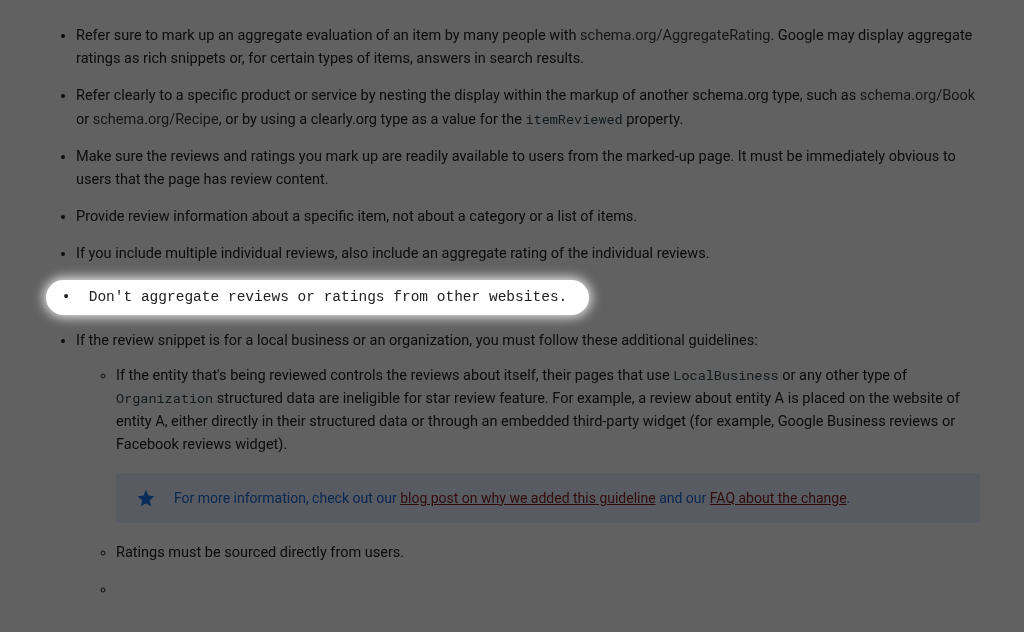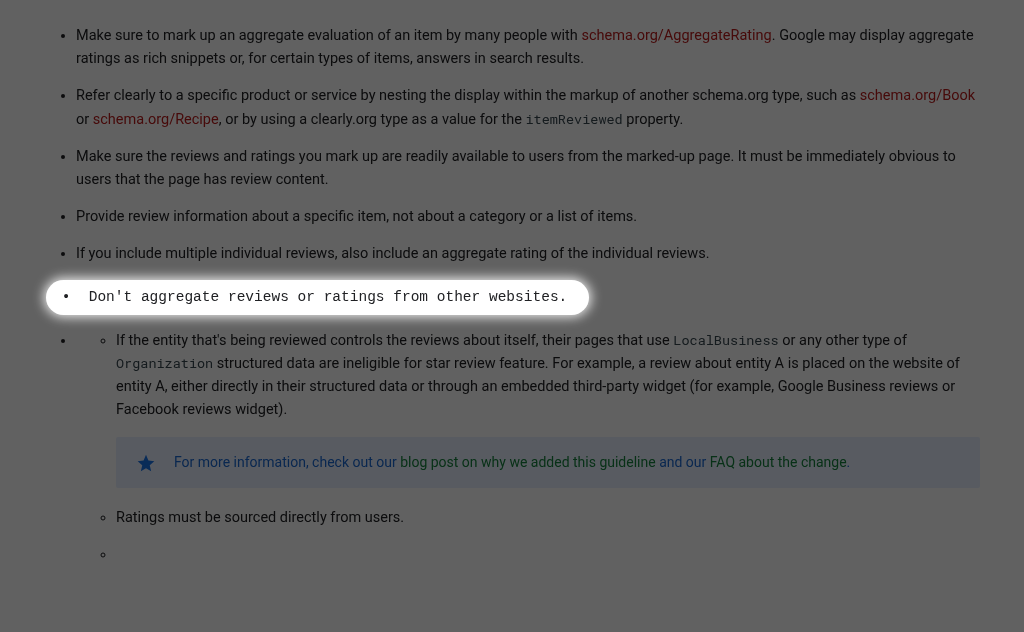--- a/index.html
+++ b/index.html
@@ -37,21 +37,21 @@
     padding-right: 4px;
   }
   ul.nested {
     margin: 12px 0 0 0;
     padding-left: 40px;
   }
   ul.nested > li {
     margin-bottom: 14px;
   }
   a.link {
-    color: #b91c1c;
+    color: #404040;
     text-decoration: none;
   }
   code.inline {
     font-family: "Roboto Mono", Menlo, Consolas, monospace;
     font-size: 13.5px;
     background: transparent;
     color: #37474f;
   }
   .note-box {
     display: flex;
@@ -65,21 +65,22 @@
     font-size: 14px;
   }
   .note-box .star {
     flex: 0 0 auto;
     width: 20px;
     height: 20px;
     display: inline-block;
   }
   .note-box .star svg { display:block; }
   .note-box a {
-    color: #15803d;
+    color: #7f1d1d;
+    text-decoration: underline;
   }
   
   li.highlighted {
     position: relative;
     z-index: 5;
     font-family: Liberation Mono, monospace;
   }
   li.highlighted .hl-capsule {
     display: inline-block;
     background: #fff;
@@ -109,21 +110,21 @@
 </style>
 </head>
 <body>
 
 <div class="page">
 
 
   <ul class="top">
 
     <li>
-      <span>Make sure to mark up an aggregate evaluation of an item by many people with </span><a class="link">schema.org/AggregateRating</a><span>. Google may display aggregate ratings as rich snippets or, for certain types of items, answers in search results.</span>
+      <span>Refer sure to mark up an aggregate evaluation of an item by many people with </span><a class="link">schema.org/AggregateRating</a><span>. Google may display aggregate ratings as rich snippets or, for certain types of items, answers in search results.</span>
     </li>
 
     <li>
       <span>Refer clearly to a specific product or service by nesting the display within the markup of another schema.org type, such as </span><a class="link">schema.org/Book</a><span> or </span><a class="link">schema.org/Recipe</a><span>, or by using a clearly.org type as a value for the </span><code class="inline">itemReviewed</code><span> property.</span>
     </li>
 
     <li>
       <span>Make sure the reviews and ratings you mark up are readily available to users from the marked-up page. It must be immediately obvious to users that the page has review content.</span>
     </li>
 
@@ -135,20 +136,21 @@
       <span>If you include multiple individual reviews, also include an aggregate rating of the individual reviews.</span>
     </li>
 
     <li class="highlighted">
       <span class="hl-capsule">
         <span>Don't aggregate reviews or ratings from other websites.</span>
       </span>
     </li>
 
     <li>
+      <span>If the review snippet is for a local business or an organization, you must follow these additional guidelines:</span>
 
       <ul class="nested">
 
         <li>
           <span>If the entity that's being reviewed controls the reviews about itself, their pages that use </span><code class="inline">LocalBusiness</code><span> or any other type of </span><code class="inline">Organization</code><span> structured data are ineligible for star review feature. For example, a review about entity A is placed on the website of entity A, either directly in their structured data or through an embedded third-party widget (for example, Google Business reviews or Facebook reviews widget).</span>
 
           <div class="note-box">
             <span class="star">
               <svg viewBox="0 0 24 24" width="20" height="20" fill="#1a73e8">
                   <path d="M12 2l2.9 6.9L22 9.8l-5.5 4.9L18.2 22 12 18.3 5.8 22l1.7-7.3L2 9.8l7.1-.9L12 2z"></path>

